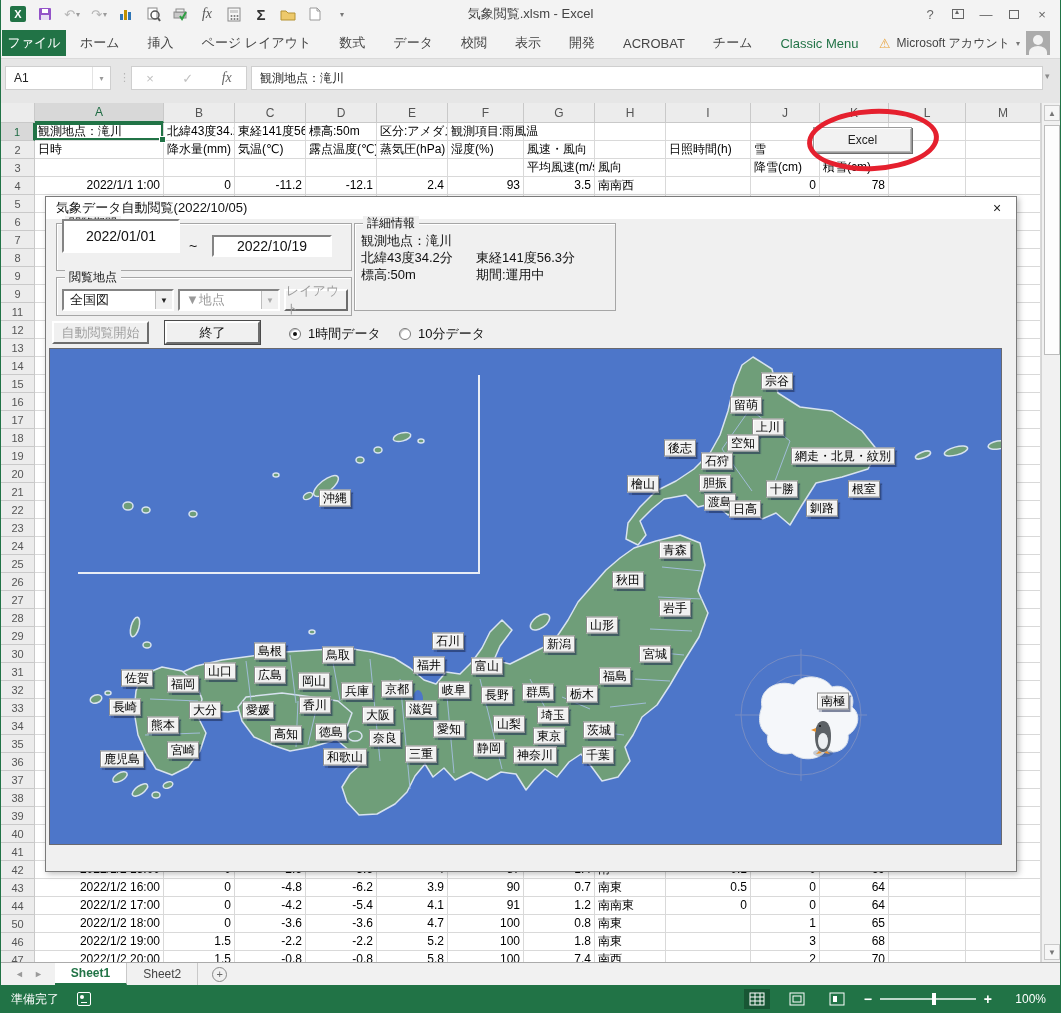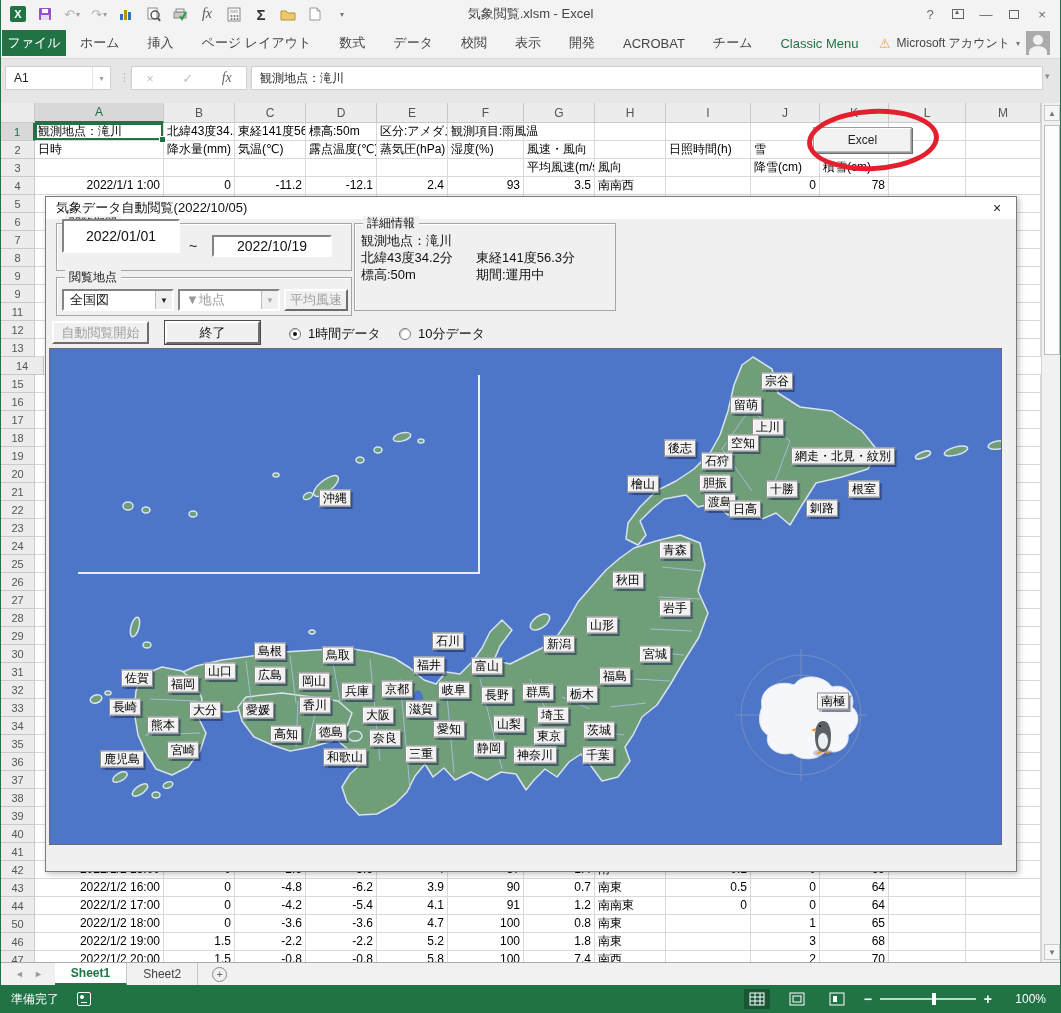--- a/index.html
+++ b/index.html
@@ -463,21 +463,21 @@
         <div class="gcell" style="width: 76px;"></div>
         <div class="gcell" style="width: 71px;"></div>
         <div class="gcell" style="width: 71px;"></div>
         <div class="gcell" style="width: 85px;"></div>
         <div class="gcell" style="width: 69px;"></div>
         <div class="gcell" style="width: 69px;"></div>
         <div class="gcell" style="width: 77px;"></div>
         <div class="gcell" style="width: 75px;"></div>
       </div>
       <div class="grow">
-        <div class="rnum" style="width: 43px;">14</div>
+        <div class="rnum" style="width: 34px;">14</div>
         <div class="gcell" style="width: 129px;"></div>
         <div class="gcell" style="width: 71px;"></div>
         <div class="gcell" style="width: 71px;"></div>
         <div class="gcell" style="width: 71px;"></div>
         <div class="gcell" style="width: 71px;"></div>
         <div class="gcell" style="width: 76px;"></div>
         <div class="gcell" style="width: 71px;"></div>
         <div class="gcell" style="width: 71px;"></div>
         <div class="gcell" style="width: 85px;"></div>
         <div class="gcell" style="width: 69px;"></div>
@@ -1101,21 +1101,21 @@
       <span class="grouplabel">閲覧地点</span>
     </div>
     <div class="combo sunken" style="left:16px;top:92px;width:112px;height:22px">
       <span class="ctext">全国図</span>
       <span class="cbtn">▼</span>
     </div>
     <div class="combo sunken disabled" style="left:132px;top:92px;width:102px;height:22px">
       <span class="ctext">▼地点</span>
       <span class="cbtn">▼</span>
     </div>
-    <div class="vbbtn disabled" style="left:238px;top:92px;width:64px;height:22px">平均風速</div>
+    <div class="vbbtn disabled" style="left:238px;top:92px;width:64px;height:22px">レイアウト</div>
 
     <div class="vbbtn disabled" style="left:6px;top:124px;width:97px;height:23px">自動閲覧開始</div>
     <div class="vbbtn default" style="left:119px;top:124px;width:95px;height:23px">終了</div>
 
     <div class="radio" style="left:243px;top:128px">
       <span class="rdot on"></span>
       <span>1時間データ</span>
     </div>
     <div class="radio" style="left:353px;top:128px">
       <span class="rdot"></span>

